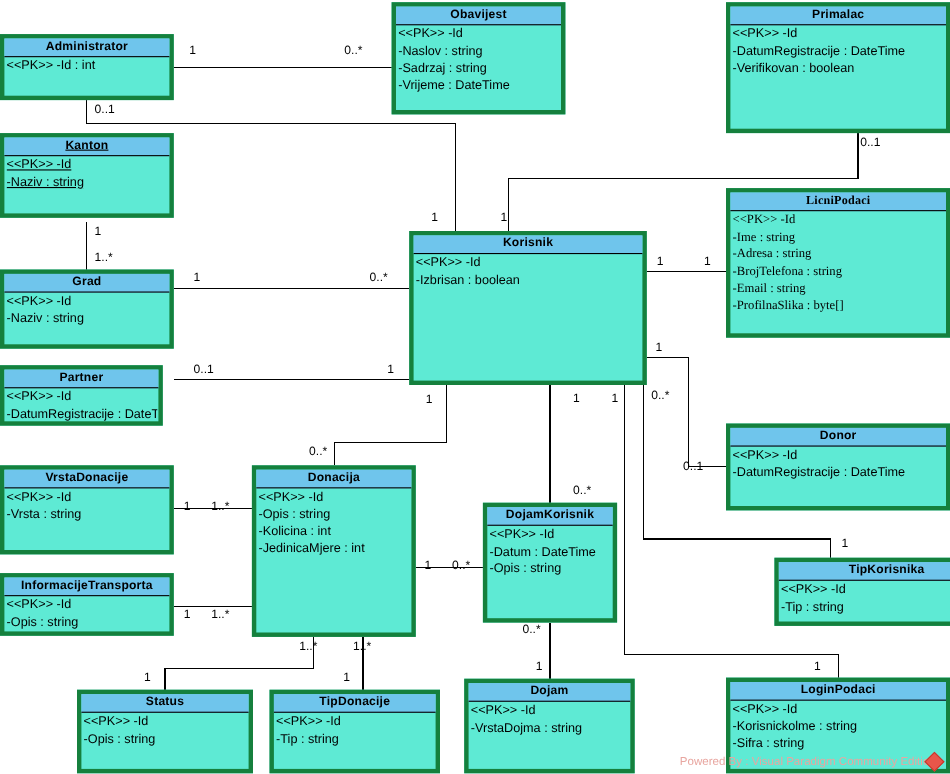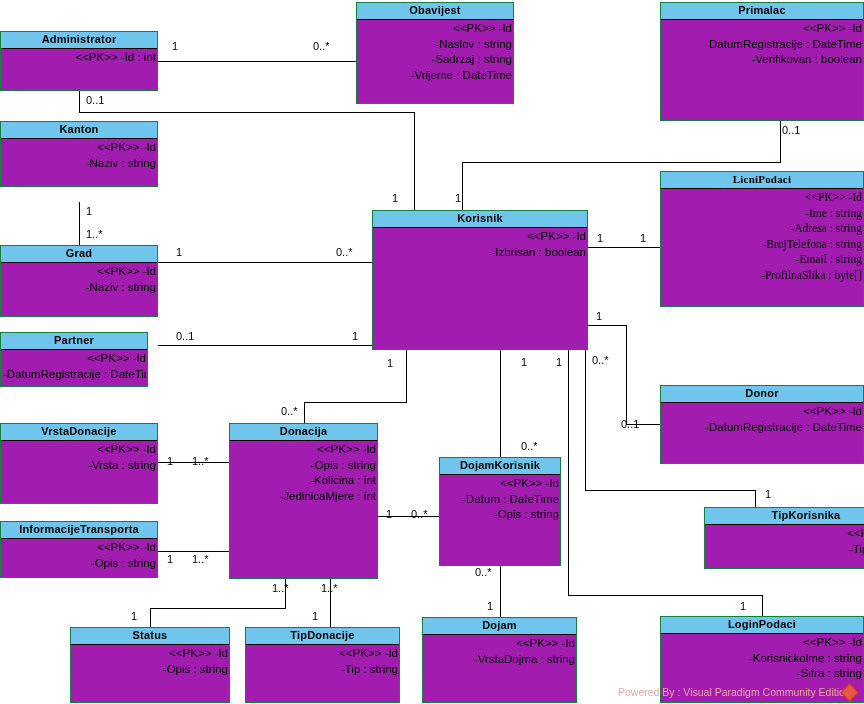--- a/index.html
+++ b/index.html
@@ -1,22 +1,22 @@
 <!DOCTYPE html>
 <html><head>
 <meta charset="utf-8">
 <style>
   html,body{margin:0;padding:0;background:#ffffff;}
   body{width:864px;height:704px;font-family:"Liberation Sans",sans-serif;}
   #canvas{position:relative;width:864px;height:704px;overflow:hidden;background:#fff;}
   svg#wires{position:absolute;left:0;top:0;width:864px;height:704px;}
-  .uml-class{position:absolute;box-sizing:border-box;border:1px solid #15803d;background:#a21caf;}
+  .uml-class{position:absolute;box-sizing:border-box;border:4px solid #15803d;background:#5eead4;}
   .uml-title{height:16px;line-height:15px;text-align:center;font-size:11px;font-weight:bold;color:#000;
              border-bottom:1px solid #000;background:#6FC5EC;letter-spacing:.2px;white-space:nowrap;overflow:hidden;}
-  .uml-attrs{padding:1px 1px 0 2px;text-align:right;}
+  .uml-attrs{padding:1px 1px 0 2px;}
   .uml-attr{font-size:11.5px;line-height:15.5px;color:#000;white-space:nowrap;overflow:hidden;}
   .mult{position:absolute;font-size:11px;color:#000;white-space:nowrap;line-height:12px;}
   .watermark{position:absolute;font-size:10.5px;color:#E8A6A0;white-space:nowrap;line-height:12px;}
   .wm-logo{position:absolute;width:11px;height:11px;background:#E8564A;transform:rotate(45deg);
            border:1px solid #C8372C;}
 </style>
 </head>
 <body>
 
 <div id="canvas">
@@ -59,21 +59,21 @@
         </div>
       </div>
       <div class="uml-class" style="left: 660px; top: 2px; width: 204px; height: 119px;">
         <div class="uml-title">Primalac</div>
         <div class="uml-attrs">
           <div class="uml-attr">&lt;&lt;PK&gt;&gt; -Id</div>
           <div class="uml-attr">-DatumRegistracije : DateTime</div>
           <div class="uml-attr">-Verifikovan : boolean</div>
         </div>
       </div>
-      <div class="uml-class" style="left: 0px; top: 121px; width: 158px; height: 66px;">
+      <div class="uml-class" style="left: 0px; top: 121px; width: 158px; height: 77px; text-decoration: underline;">
         <div class="uml-title">Kanton</div>
         <div class="uml-attrs">
           <div class="uml-attr">&lt;&lt;PK&gt;&gt; -Id</div>
           <div class="uml-attr">-Naziv : string</div>
         </div>
       </div>
       <div class="uml-class" style="left: 660px; top: 171px; width: 204px; height: 136px; font-family: Liberation Serif, serif;">
         <div class="uml-title">LicniPodaci</div>
         <div class="uml-attrs">
           <div class="uml-attr">&lt;&lt;PK&gt;&gt; -Id</div>

